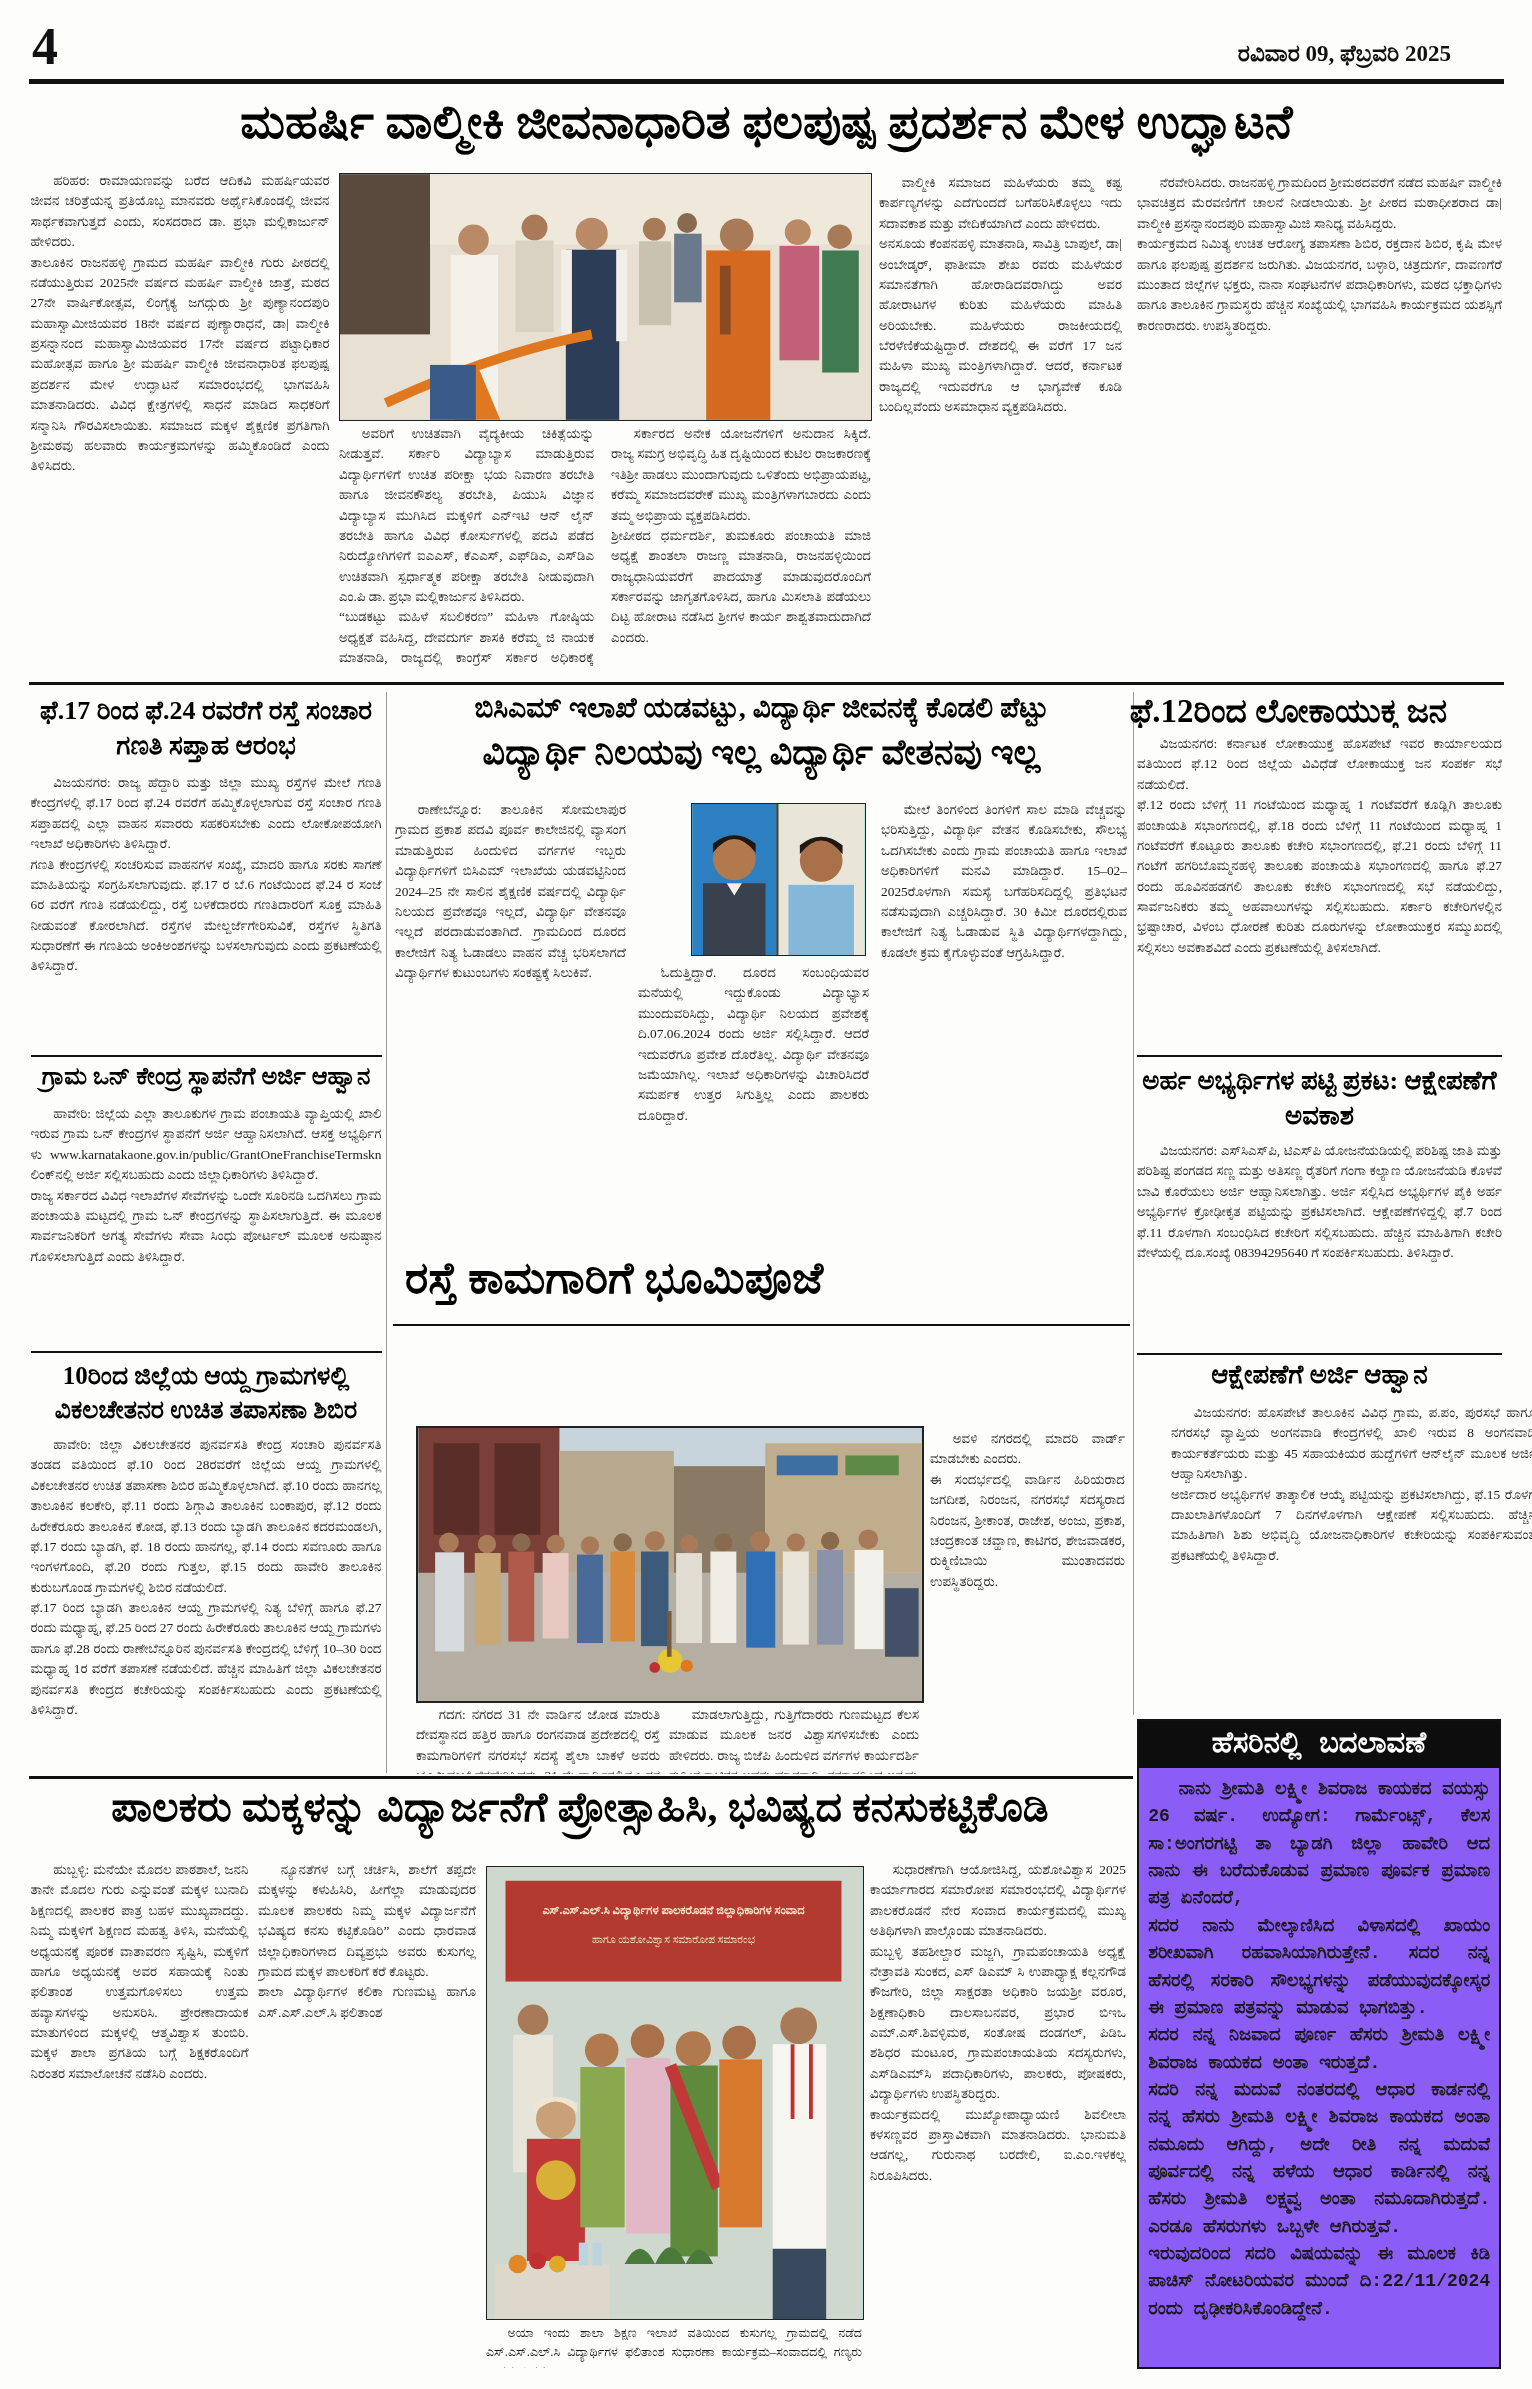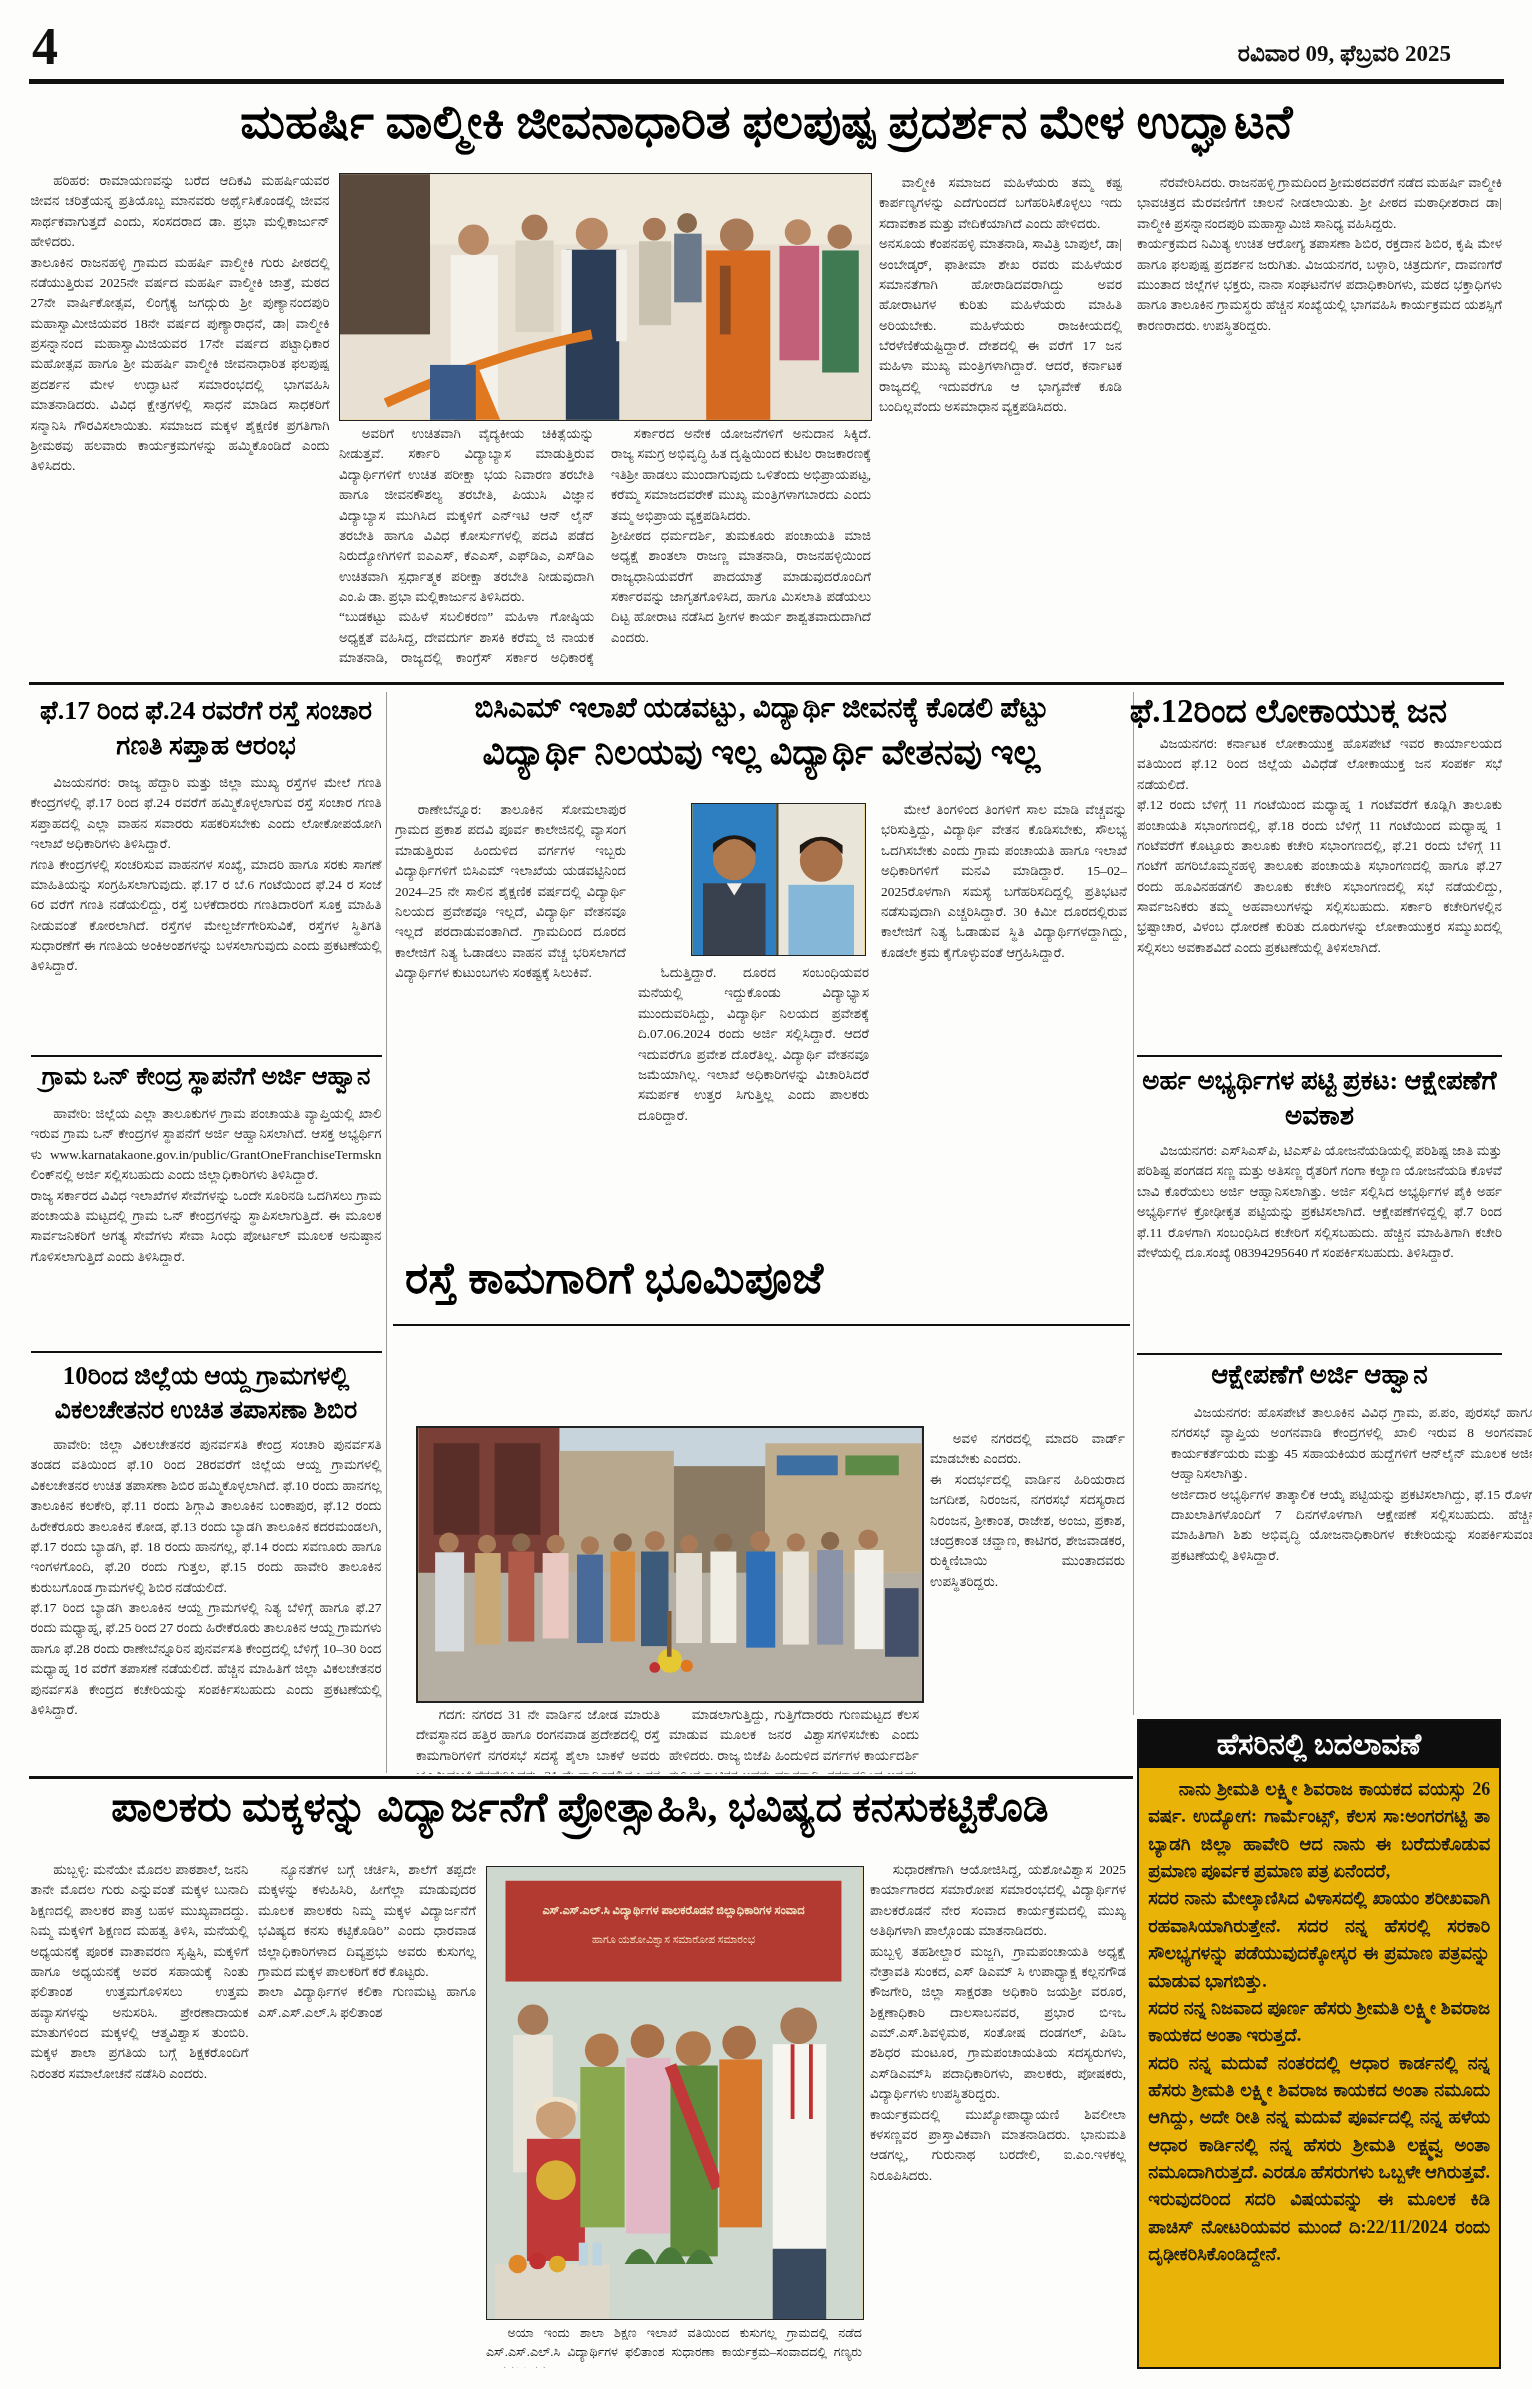--- a/index.html
+++ b/index.html
@@ -5,24 +5,24 @@
   html,body{margin:0;padding:0;background:#9a9a9a;}
   #paper{position:relative;width:1533px;height:2389px;background:#fdfdfb;margin:0 auto;
          font-family:"Liberation Serif","DejaVu Serif",serif;color:#111;overflow:hidden;}
   .abs{position:absolute;}
   .tx{text-align:justify;font-size:13.4px;line-height:1.52;overflow:hidden;
       white-space:pre-line;text-indent:1.7em;color:#1a1a1a;}
   .tx.small{font-size:12.6px;line-height:1.5;}
   .hd{font-weight:900;text-align:center;overflow:hidden;color:#000;}
   .rule{background:#111;}
   .vline{background:#9a9a9a;width:0.8px;}
-  .boxed{border:2.3px solid #111;background:#eab308;}
+  .boxed{border:2.3px solid #111;background:#8b5cf6;font-family:Liberation Mono, monospace;}
   .bar{background:#0d0d0d;color:#fff;}
   svg{display:block;}
-  .photo-frame{border:1.5px solid #222;background:#eab308;overflow:hidden;}
+  .photo-frame{border:1.5px solid #222;background:#5eead4;overflow:hidden;}
 </style>
 </head>
 <body>
 
 <div id="paper">
 
   <div class="abs" style="left:32px;top:17px;width:92px;font-size:52px;font-weight:900;">4</div>
   <div class="abs" style="left:1130px;top:41px;width:321px;text-align:right;font-size:23px;font-weight:bold;">ರವಿವಾರ 09, ಫೆಬ್ರವರಿ 2025</div>
   <div class="abs rule" style="left:29px;top:79px;width:1475px;height:5.3px;"></div>
 

